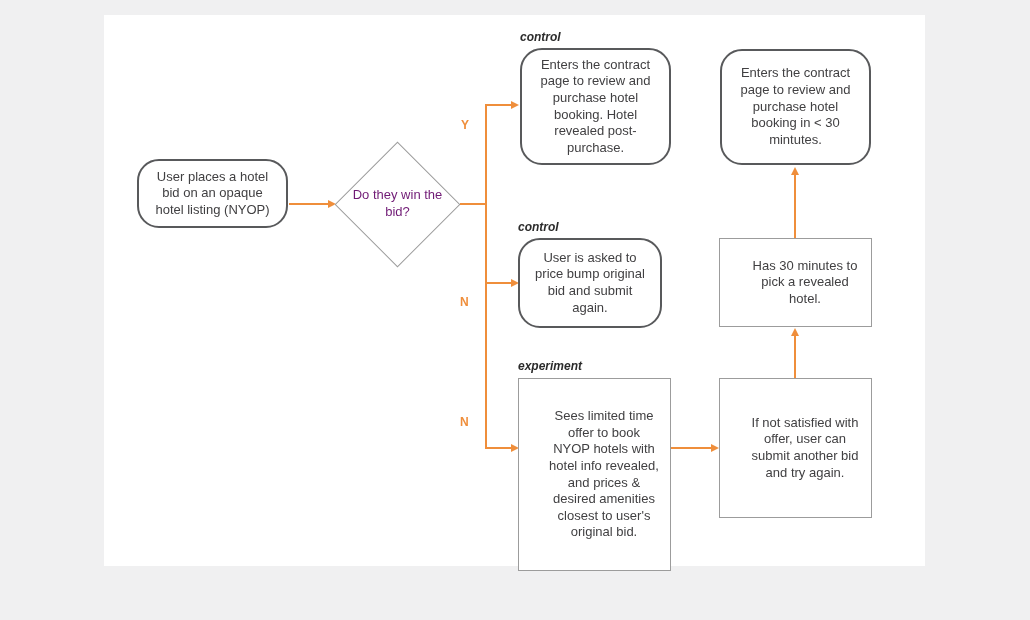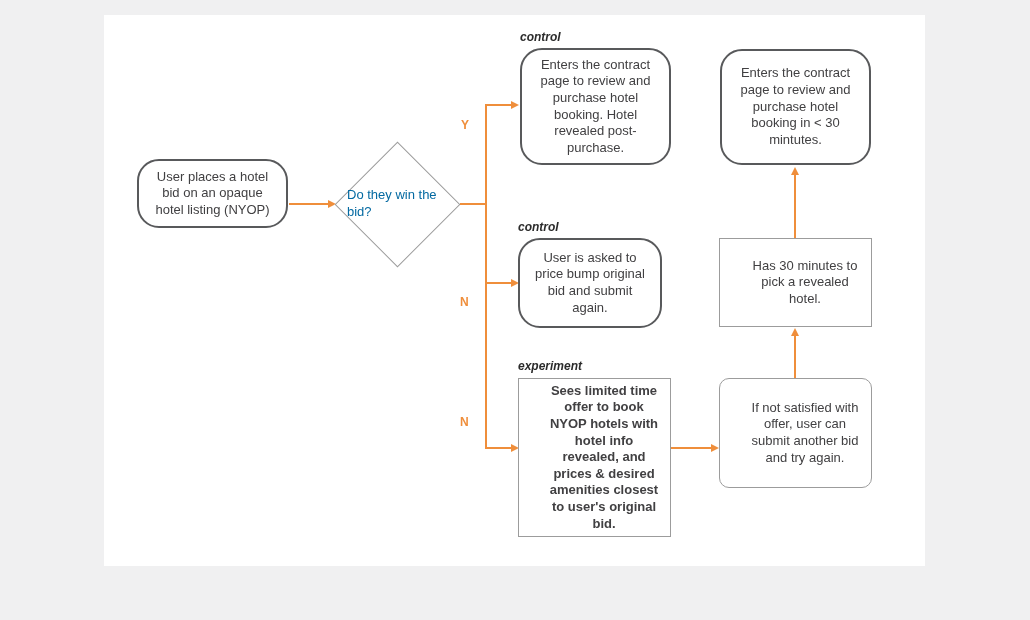--- a/index.html
+++ b/index.html
@@ -42,23 +42,24 @@
     width: 89px; height: 89px;
     border: 1px solid #9c9c9c;
     background: #ffffff;
     transform: rotate(45deg);
   }
   .diamond-text {
     position: absolute;
     display: flex;
     align-items: center;
     justify-content: center;
+    text-align: center;
     font-size: 13px;
     line-height: 1.28;
-    color: #0369a1;
+    color: #701a75;
   }
   .group-label {
     position: absolute;
     text-align: left;
     font-size: 12px;
     font-weight: bold;
     font-style: italic;
     color: #2b2b2b;
   }
   .branch-label {
@@ -118,28 +119,28 @@
 <div class="ah-right" style="left:511px; top:444px;"></div>
 <div class="branch-label" style="left:460px; top:415px;">N</div>
 
 <div class="group-label" style="left:520px; top:30px; width:151px;">control</div>
 <div class="node rounded" style="left:520px; top:48px; width:151px; height:117px;">Enters the contract page to review and purchase hotel booking. Hotel revealed post-purchase.</div>
 
 <div class="group-label" style="left:518px; top:220px; width:152px;">control</div>
 <div class="node rounded" style="left:518px; top:238px; width:144px; height:90px;">User is asked to price bump original bid and submit again.</div>
 
 <div class="group-label" style="left:518px; top:351px; width:152px;margin-top:8px;">experiment</div>
-<div class="node plain" style="left:518px; top:378px; width:153px; height:159px;font-weight:bold;">Sees limited time offer to book NYOP hotels with hotel info revealed, and prices &amp; desired amenities closest to user's original bid.</div>
+<div class="node plain" style="left:518px; top:378px; width:153px; height:193px;">Sees limited time offer to book NYOP hotels with hotel info revealed, and prices &amp; desired amenities closest to user's original bid.</div>
 
 <div class="hline" style="left:671px; top:447px; width:42px;"></div>
 <div class="ah-right" style="left:711px; top:444px;"></div>
 
 <div class="node rounded" style="left:720px; top:49px; width:151px; height:116px;text-align:center;">Enters the contract page to review and purchase hotel booking in &lt; 30 mintutes.</div>
 
 <div class="node plain" style="left:719px; top:238px; width:153px; height:89px;">Has 30 minutes to pick a revealed hotel.</div>
 
-<div class="node plain" style="left:719px; top:378px; width:153px; height:110px;border-radius:10px;">If not satisfied with offer, user can submit another bid and try again.</div>
+<div class="node plain" style="left:719px; top:378px; width:153px; height:140px;">If not satisfied with offer, user can submit another bid and try again.</div>
 
 <div class="vline" style="left:794px; top:334px; height:44px;"></div>
 <div class="ah-up" style="left:791px; top:328px;"></div>
 
 <div class="vline" style="left:794px; top:173px; height:65px;"></div>
 <div class="ah-up" style="left:791px; top:167px;"></div>
 
 </body></html>

